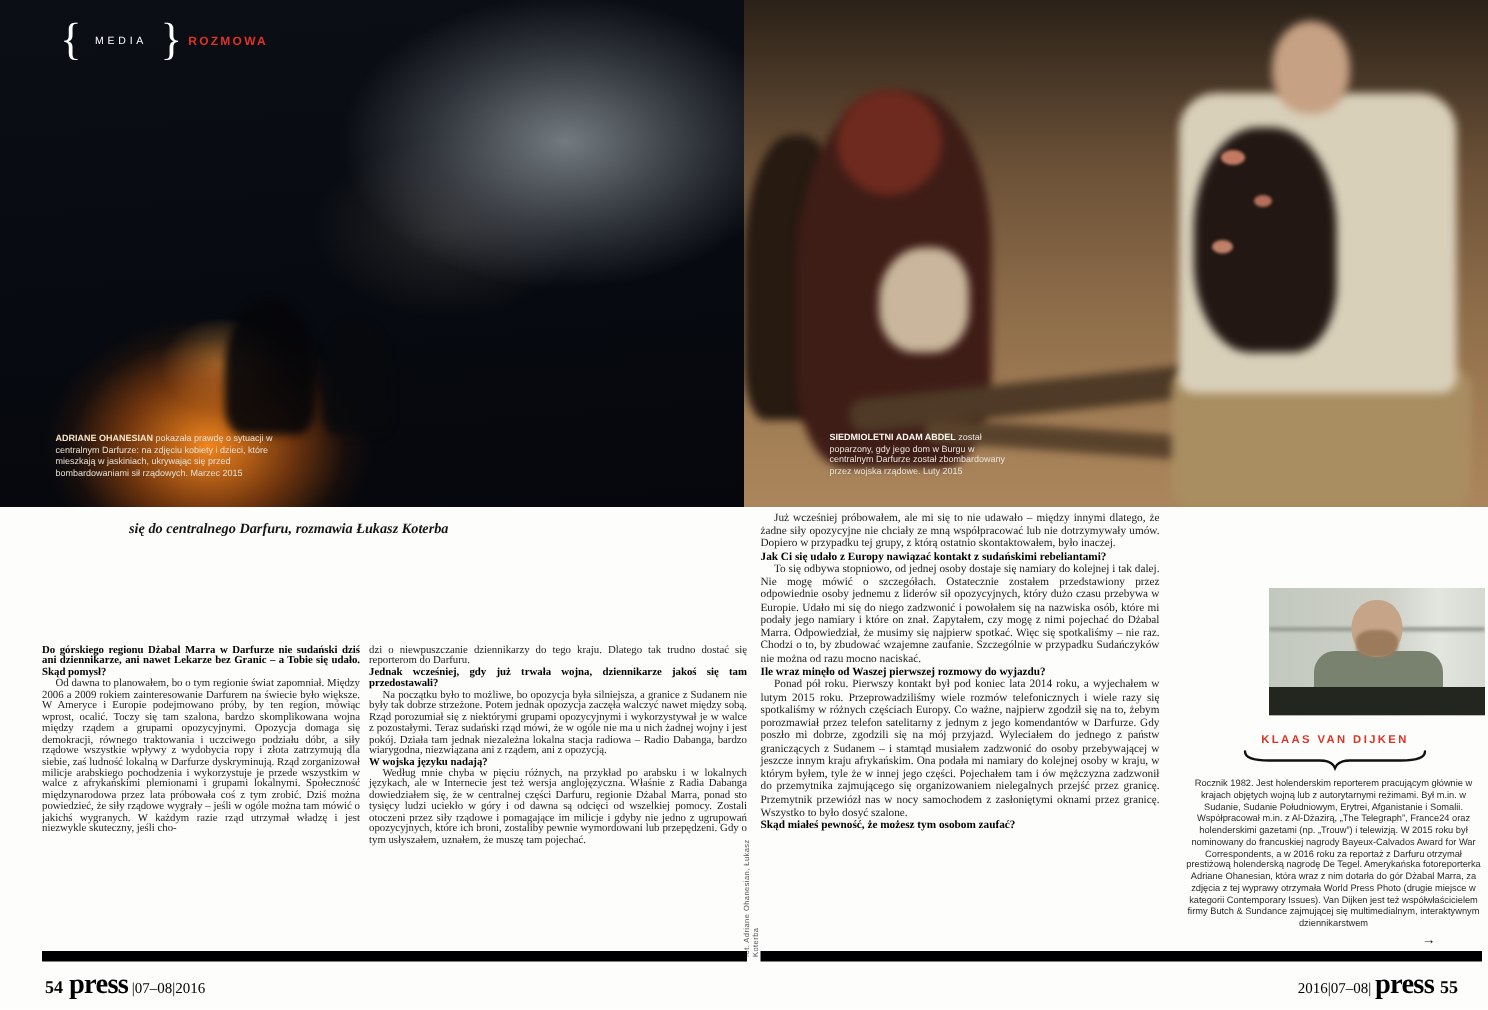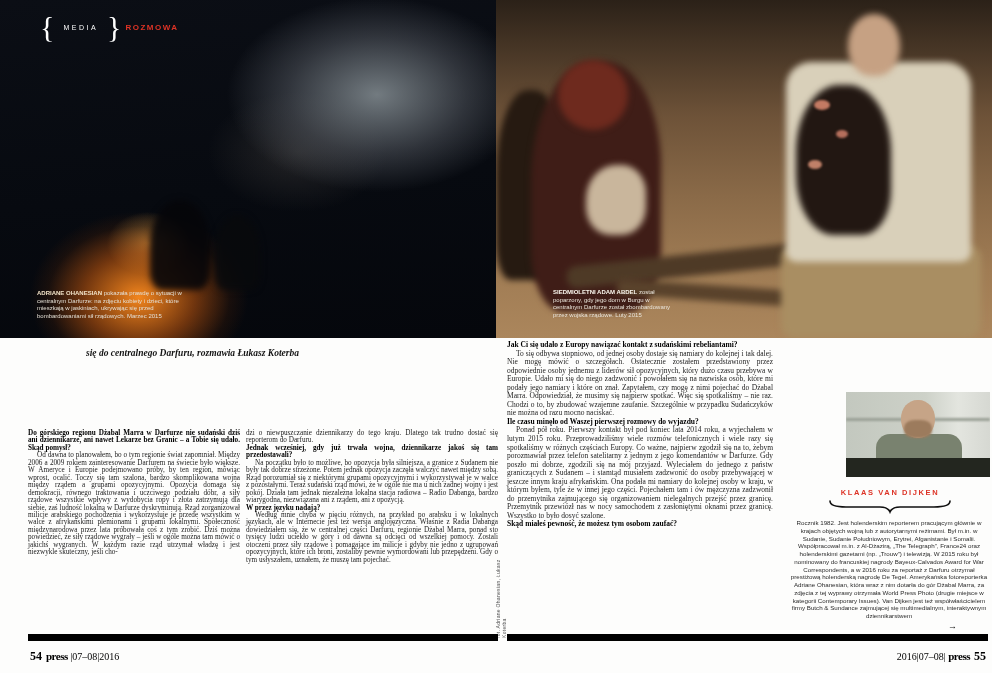--- a/index.html
+++ b/index.html
@@ -85,23 +85,23 @@
 
   
   #photo-credit { position:absolute; left:495px; top:558px; height:80px;
     writing-mode:vertical-rl; transform:rotate(180deg);
     font-size:5px; letter-spacing:.3px; color:#555; }
   .rule { position:absolute; top:634px; height:7px; background:#000; }
   #rule-left { left:28px; width:470px; }
   #rule-right { left:507px; width:481px; }
   .footer { position:absolute; top:646px; font-family:"Liberation Serif", serif; color:#000; }
   #footer-left { left:30px; }
-  #footer-right { right:6px; text-align:right; }
+  #footer-right { right:20px; text-align:right; }
   .footer .num { font-size:12px; font-weight:bold; }
-  .footer .logo { font-size:11px; font-weight:bold; letter-spacing:-0.5px; }
+  .footer .logo { font-size:19px; font-weight:bold; letter-spacing:-0.5px; }
   .footer .issue { font-size:10px; }
 </style>
 </head>
 <body>
 
 <div id="spread">
 
   <div class="photo" id="photo-left">
     <div class="blob sil1"></div>
     <div class="blob sil2"></div>
@@ -143,28 +143,29 @@
 
   <div class="col" id="col-l1">
     <p class="q">Do górskiego regionu Dżabal Marra w Darfurze nie sudański dziś ani dziennikarze, ani nawet Lekarze bez Granic – a Tobie się udało. Skąd pomysł?</p>
     <p class="ind">Od dawna to planowałem, bo o tym regionie świat zapomniał. Między 2006 a 2009 rokiem zainteresowanie Darfurem na świecie było większe. W Ameryce i Europie podejmowano próby, by ten region, mówiąc wprost, ocalić. Toczy się tam szalona, bardzo skomplikowana wojna między rządem a grupami opozycyjnymi. Opozycja domaga się demokracji, równego traktowania i uczciwego podziału dóbr, a siły rządowe wszystkie wpływy z wydobycia ropy i złota zatrzymują dla siebie, zaś ludność lokalną w Darfurze dyskryminują. Rząd zorganizował milicje arabskiego pochodzenia i wykorzystuje je przede wszystkim w walce z afrykańskimi plemionami i grupami lokalnymi. Społeczność międzynarodowa przez lata próbowała coś z tym zrobić. Dziś można powiedzieć, że siły rządowe wygrały – jeśli w ogóle można tam mówić o jakichś wygranych. W każdym razie rząd utrzymał władzę i jest niezwykle skuteczny, jeśli cho-</p>
   </div>
 
   <div class="col" id="col-l2">
     <p>dzi o niewpuszczanie dziennikarzy do tego kraju. Dlatego tak trudno dostać się reporterom do Darfuru.</p>
     <p class="q">Jednak wcześniej, gdy już trwała wojna, dziennikarze jakoś się tam przedostawali?</p>
     <p class="ind">Na początku było to możliwe, bo opozycja była silniejsza, a granice z Sudanem nie były tak dobrze strzeżone. Potem jednak opozycja zaczęła walczyć nawet między sobą. Rząd porozumiał się z niektórymi grupami opozycyjnymi i wykorzystywał je w walce z pozostałymi. Teraz sudański rząd mówi, że w ogóle nie ma u nich żadnej wojny i jest pokój. Działa tam jednak niezależna lokalna stacja radiowa – Radio Dabanga, bardzo wiarygodna, niezwiązana ani z rządem, ani z opozycją.</p>
-    <p class="q">W przez języku nadają?</p>
+    <p class="q">W wojska języku nadają?</p>
     <p class="ind">Według mnie chyba w pięciu różnych, na przykład po arabsku i w lokalnych językach, ale w Internecie jest też wersja anglojęzyczna. Właśnie z Radia Dabanga dowiedziałem się, że w centralnej części Darfuru, regionie Dżabal Marra, ponad sto tysięcy ludzi uciekło w góry i od dawna są odcięci od wszelkiej pomocy. Zostali otoczeni przez siły rządowe i pomagające im milicje i gdyby nie jedno z ugrupowań opozycyjnych, które ich broni, zostaliby pewnie wymordowani lub przepędzeni. Gdy o tym usłyszałem, uznałem, że muszę tam pojechać.</p>
   </div>
 
   <div class="col" id="col-r">
+    <p class="ind">Już wcześniej próbowałem, ale mi się to nie udawało – między innymi dlatego, że żadne siły opozycyjne nie chciały ze mną współpracować lub nie dotrzymywały umów. Dopiero w przypadku tej grupy, z którą ostatnio skontaktowałem, było inaczej.</p>
     <p class="q">Jak Ci się udało z Europy nawiązać kontakt z sudańskimi rebeliantami?</p>
     <p class="ind">To się odbywa stopniowo, od jednej osoby dostaje się namiary do kolejnej i tak dalej. Nie mogę mówić o szczegółach. Ostatecznie zostałem przedstawiony przez odpowiednie osoby jednemu z liderów sił opozycyjnych, który dużo czasu przebywa w Europie. Udało mi się do niego zadzwonić i powołałem się na nazwiska osób, które mi podały jego namiary i które on znał. Zapytałem, czy mogę z nimi pojechać do Dżabal Marra. Odpowiedział, że musimy się najpierw spotkać. Więc się spotkaliśmy – nie raz. Chodzi o to, by zbudować wzajemne zaufanie. Szczególnie w przypadku Sudańczyków nie można od razu mocno naciskać.</p>
-    <p class="q">Ile czasu minęło od Waszej pierwszej rozmowy do wyjazdu?</p>
+    <p class="q">Ile wraz minęło od Waszej pierwszej rozmowy do wyjazdu?</p>
     <p class="ind">Ponad pół roku. Pierwszy kontakt był pod koniec lata 2014 roku, a wyjechałem w lutym 2015 roku. Przeprowadziliśmy wiele rozmów telefonicznych i wiele razy się spotkaliśmy w różnych częściach Europy. Co ważne, najpierw zgodził się na to, żebym porozmawiał przez telefon satelitarny z jednym z jego komendantów w Darfurze. Gdy poszło mi dobrze, zgodzili się na mój przyjazd. Wyleciałem do jednego z państw graniczących z Sudanem – i stamtąd musiałem zadzwonić do osoby przebywającej w jeszcze innym kraju afrykańskim. Ona podała mi namiary do kolejnej osoby w kraju, w którym byłem, tyle że w innej jego części. Pojechałem tam i ów mężczyzna zadzwonił do przemytnika zajmującego się organizowaniem nielegalnych przejść przez granicę. Przemytnik przewiózł nas w nocy samochodem z zasłoniętymi oknami przez granicę. Wszystko to było dosyć szalone.</p>
     <p class="q">Skąd miałeś pewność, że możesz tym osobom zaufać?</p>
   </div>
 
   <div id="portrait">
     <div class="shelf"></div>
     <div class="p-shirt"></div>
     <div class="p-head"></div>
     <div class="p-beard"></div>
     <div class="p-dark"></div>

